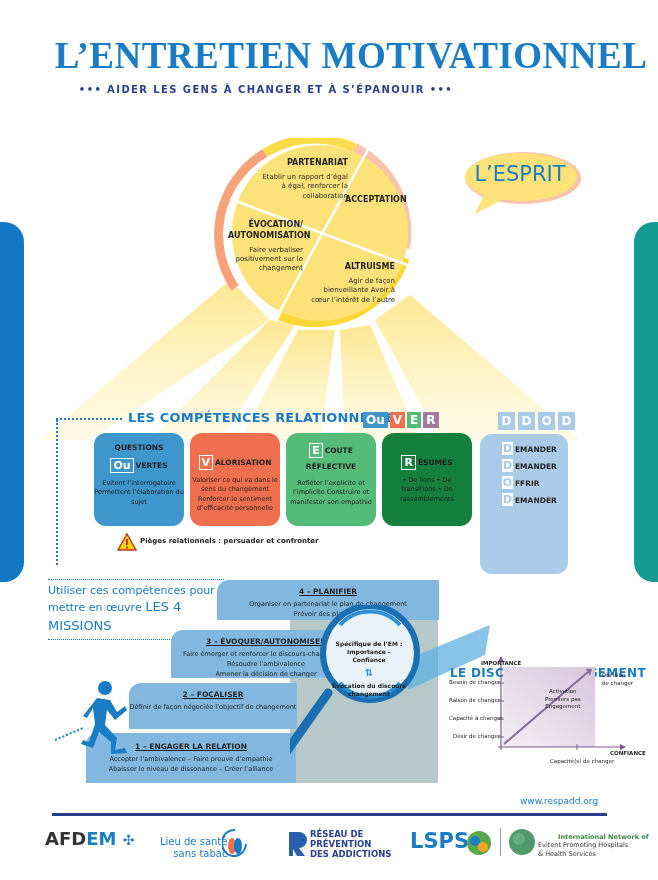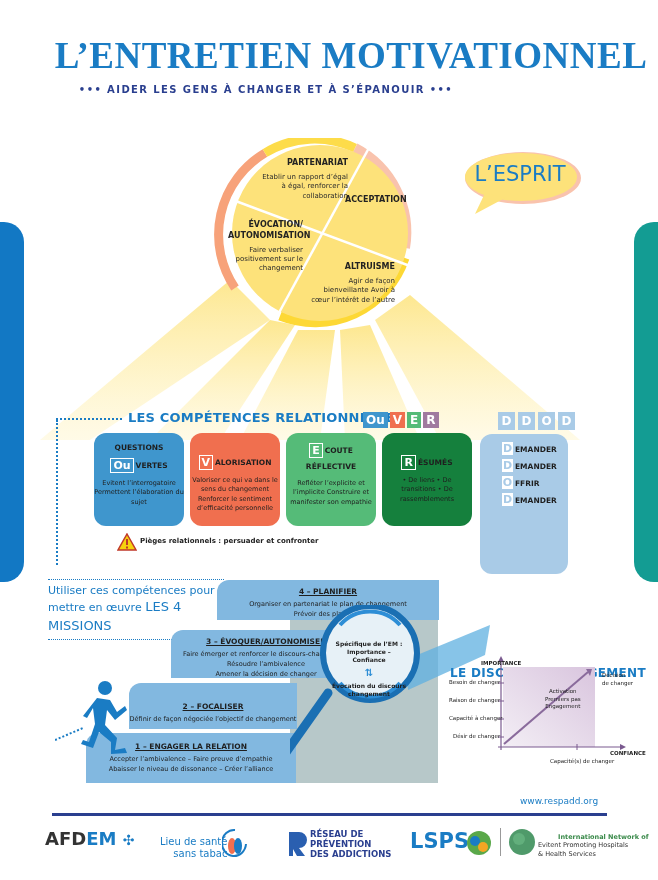--- a/index.html
+++ b/index.html
@@ -191,21 +191,21 @@
   <div>Organiser en partenariat le plan de changement</div>
   <div>Prévoir des plans “B”</div>
 </div>
 <div class="step s3">
   <div class="h">3 – ÉVOQUER/AUTONOMISER</div>
   <div>Faire émerger et renforcer le discours-changement</div>
   <div>Résoudre l’ambivalence</div>
   <div>Amener la décision de changer</div>
 </div>
 <div class="step s2">
-  <div class="h" style="margin-top:12px">2 – FOCALISER</div>
+  <div class="h" style="margin-top:0">2 – FOCALISER</div>
   <div>Définir de façon négociée l’objectif de changement</div>
 </div>
 <div class="step s1">
   <div class="h" style="margin-top:2px">1 – ENGAGER LA RELATION</div>
   <div>Accepter l’ambivalence – Faire preuve d’empathie</div>
   <div>Abaisser le niveau de dissonance – Créer l’alliance</div>
 </div>
 
 <svg class="abs magnifier" viewBox="0 0 200 180">
   <polygon points="115,55 200,20 195,50 118,85" fill="#5fb0e0" opacity="0.75"></polygon>

